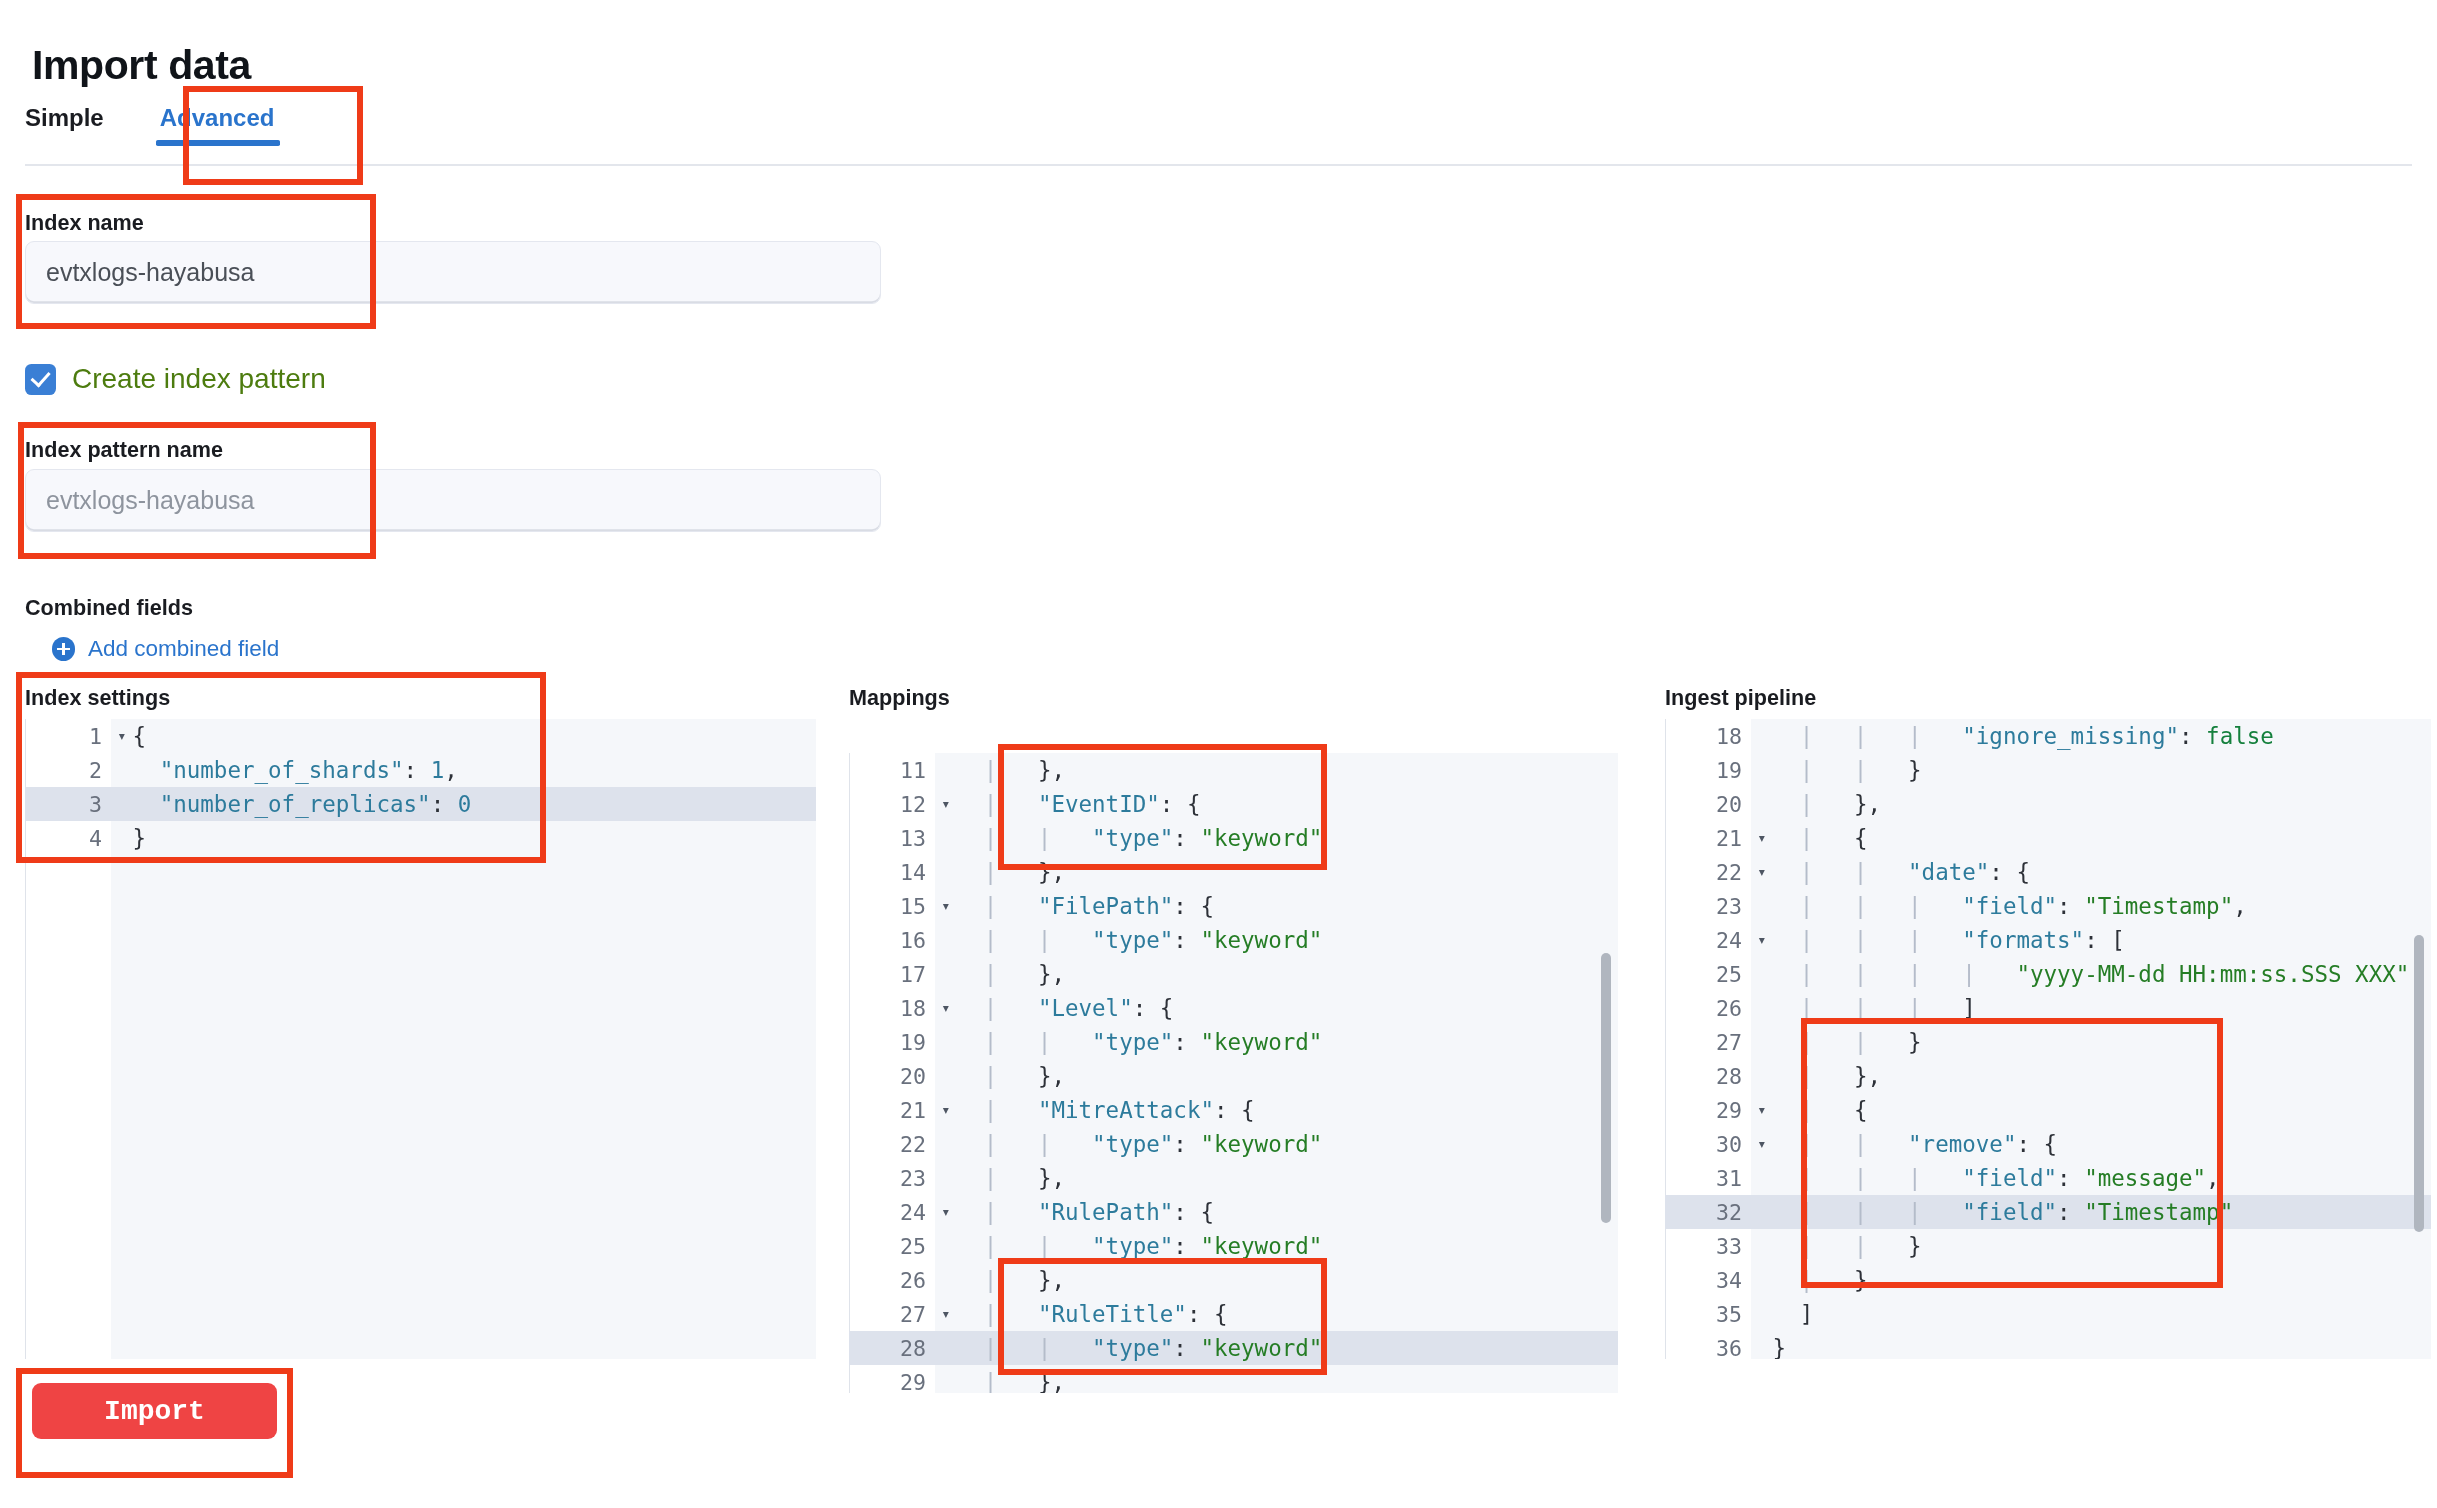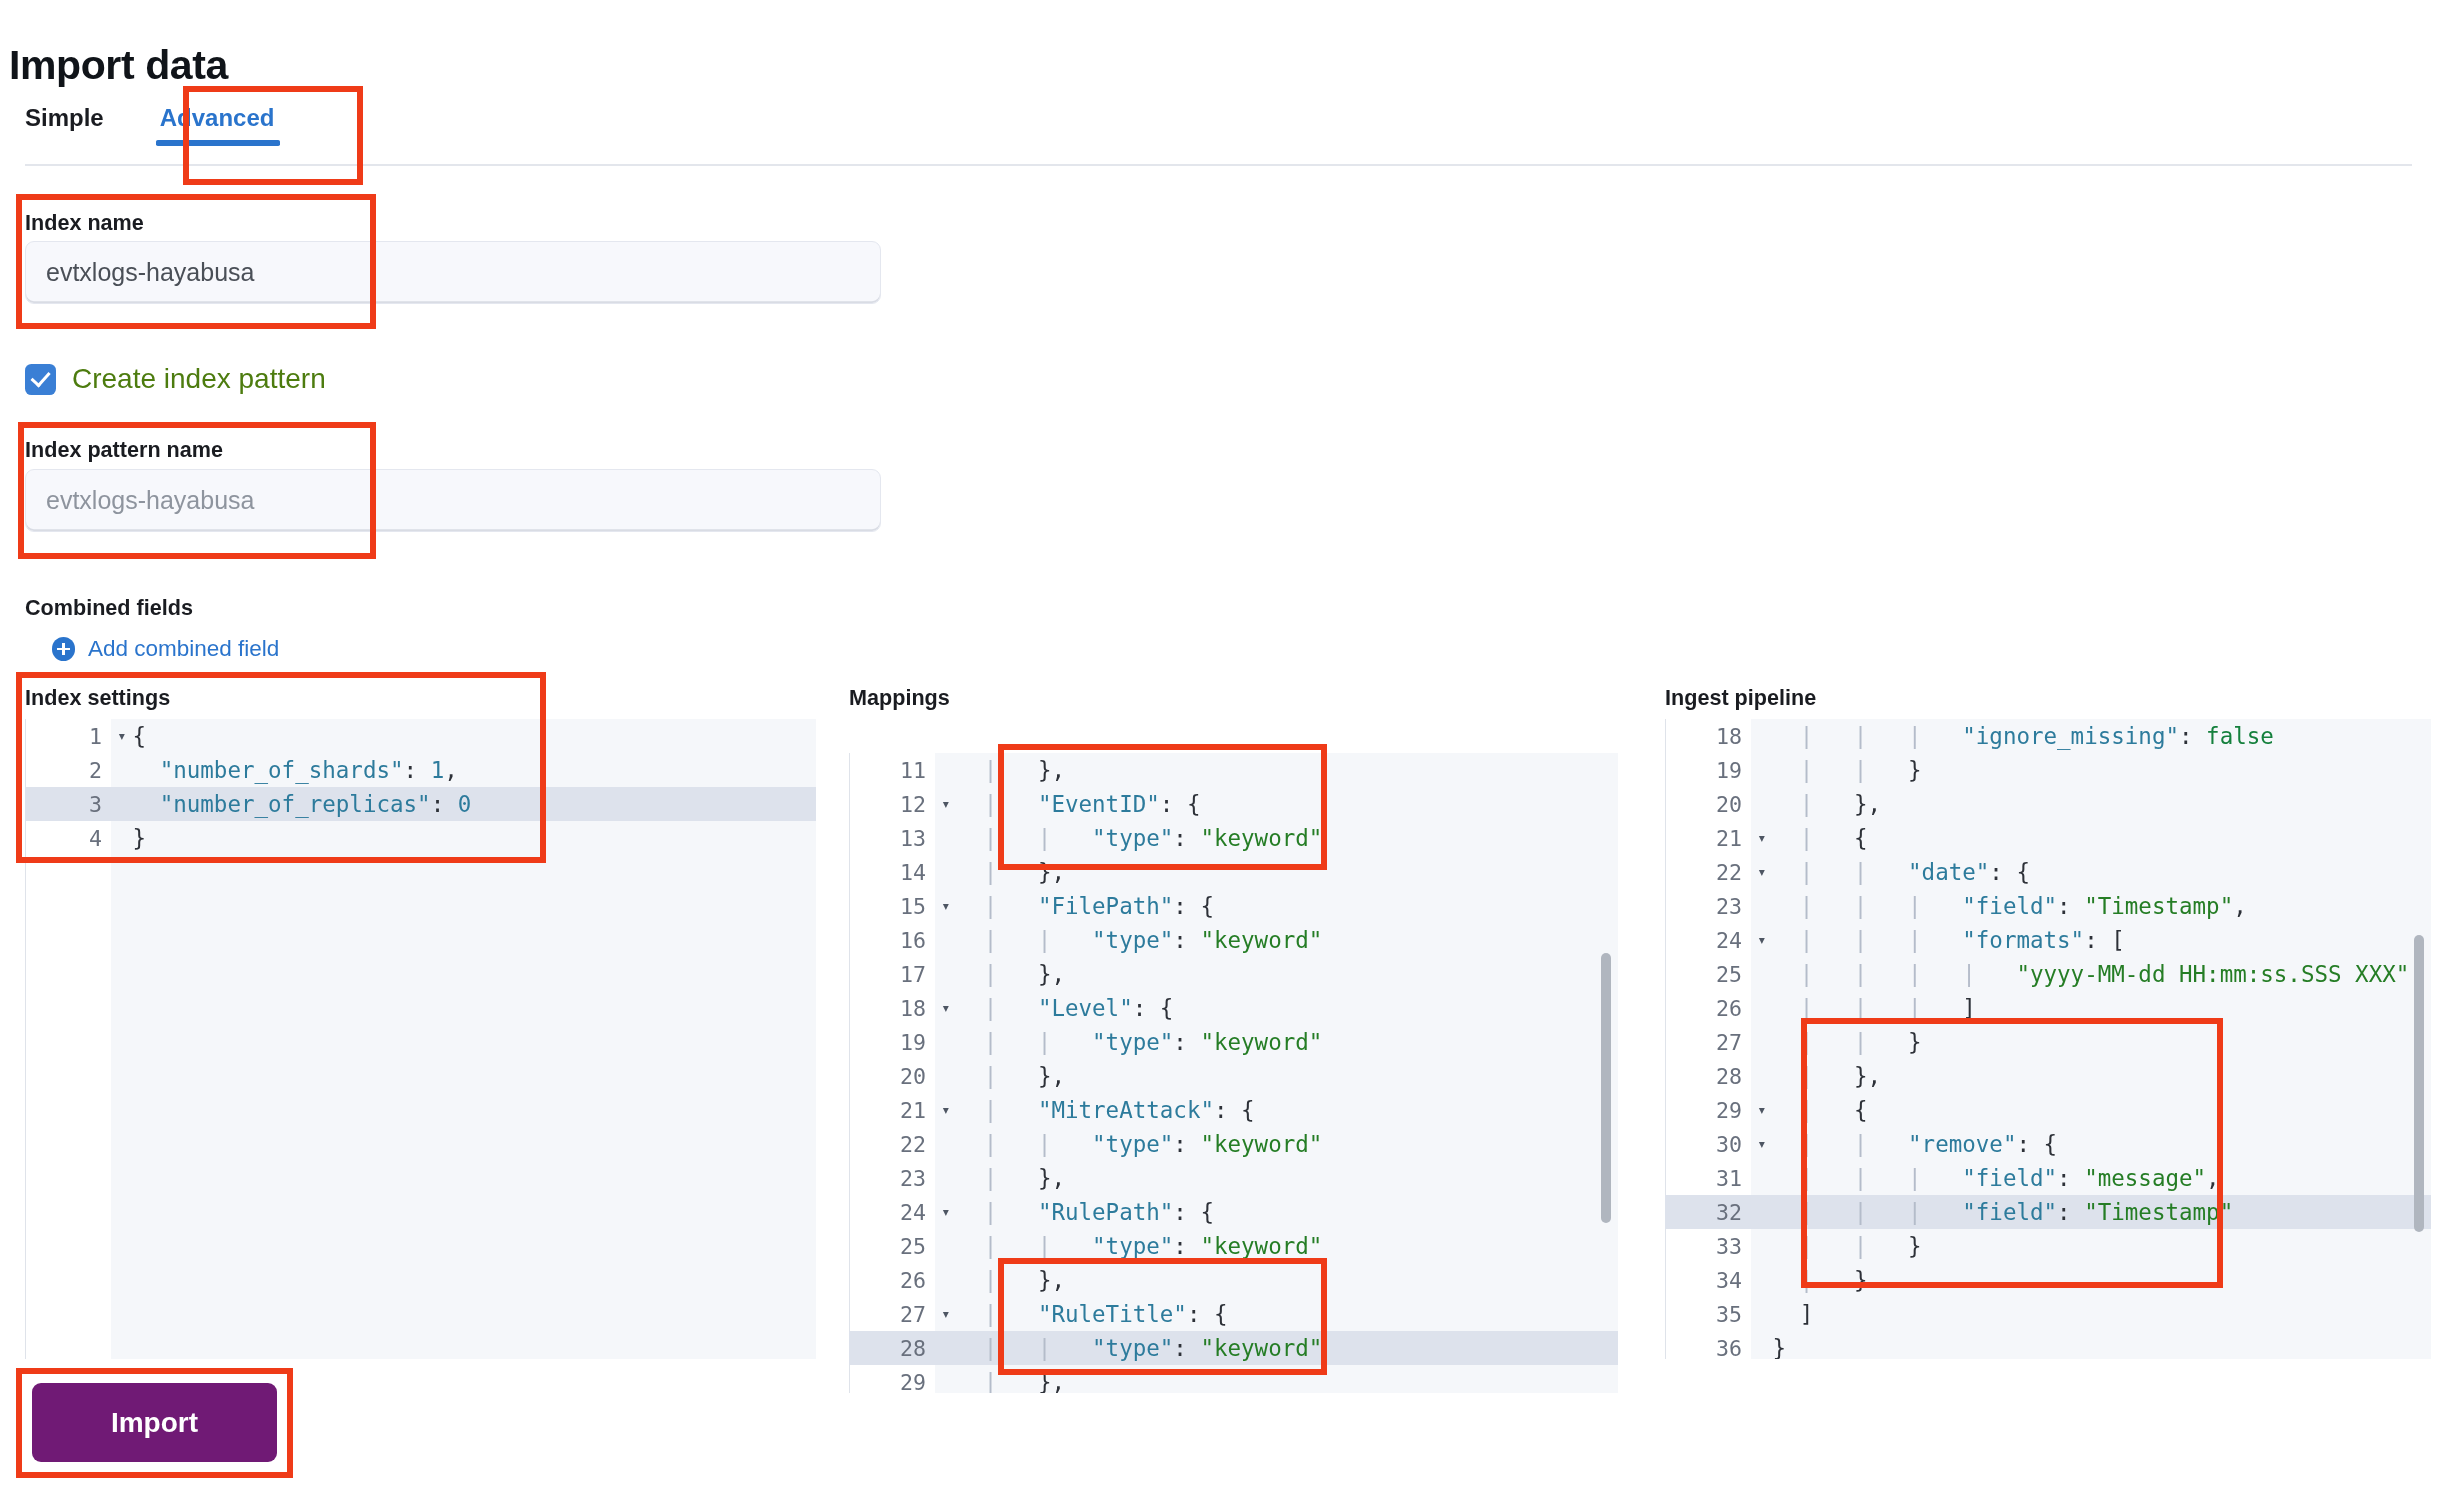--- a/index.html
+++ b/index.html
@@ -13,21 +13,21 @@
   }
   #page {
     position: relative;
     width: 2438px; height: 1508px;
     background: #ffffff;
   }
 
   
   .page-title {
     position: absolute;
-    left: 9px; top: 14.4px;
+    left: 32px; top: 14.4px;
     font-size: 41px;
     font-weight: 700;
     letter-spacing: -0.4px;
     color: #101419;
   }
 
   
   .tabs {
     position: absolute;
     left: 25px; top: 85px;
@@ -218,32 +218,32 @@
     width: 10px;
     border-radius: 5.4px;
     background: #b0b6bf;
     right: 7.2px;
   }
 
   
   .import-btn {
     position: absolute;
     left: 32px; top: 1383px;
-    width: 245px; height: 79px;
-    background: #701a75;
+    width: 245px; height: 56px;
+    background: #ef4444;
     border-radius: 9px;
     color: #ffffff;
     font-size: 28px;
     font-weight: 700;
     display: flex;
     align-items: center;
     justify-content: center;
     cursor: pointer;
     border: none;
-    font-family: Liberation Sans, sans-serif;
+    font-family: Liberation Mono, monospace;
   }
 
   
   .anno {
     position: absolute;
     border: 6.3px solid #ef3b18;
     pointer-events: none;
     z-index: 50;
     background: transparent;
   }

